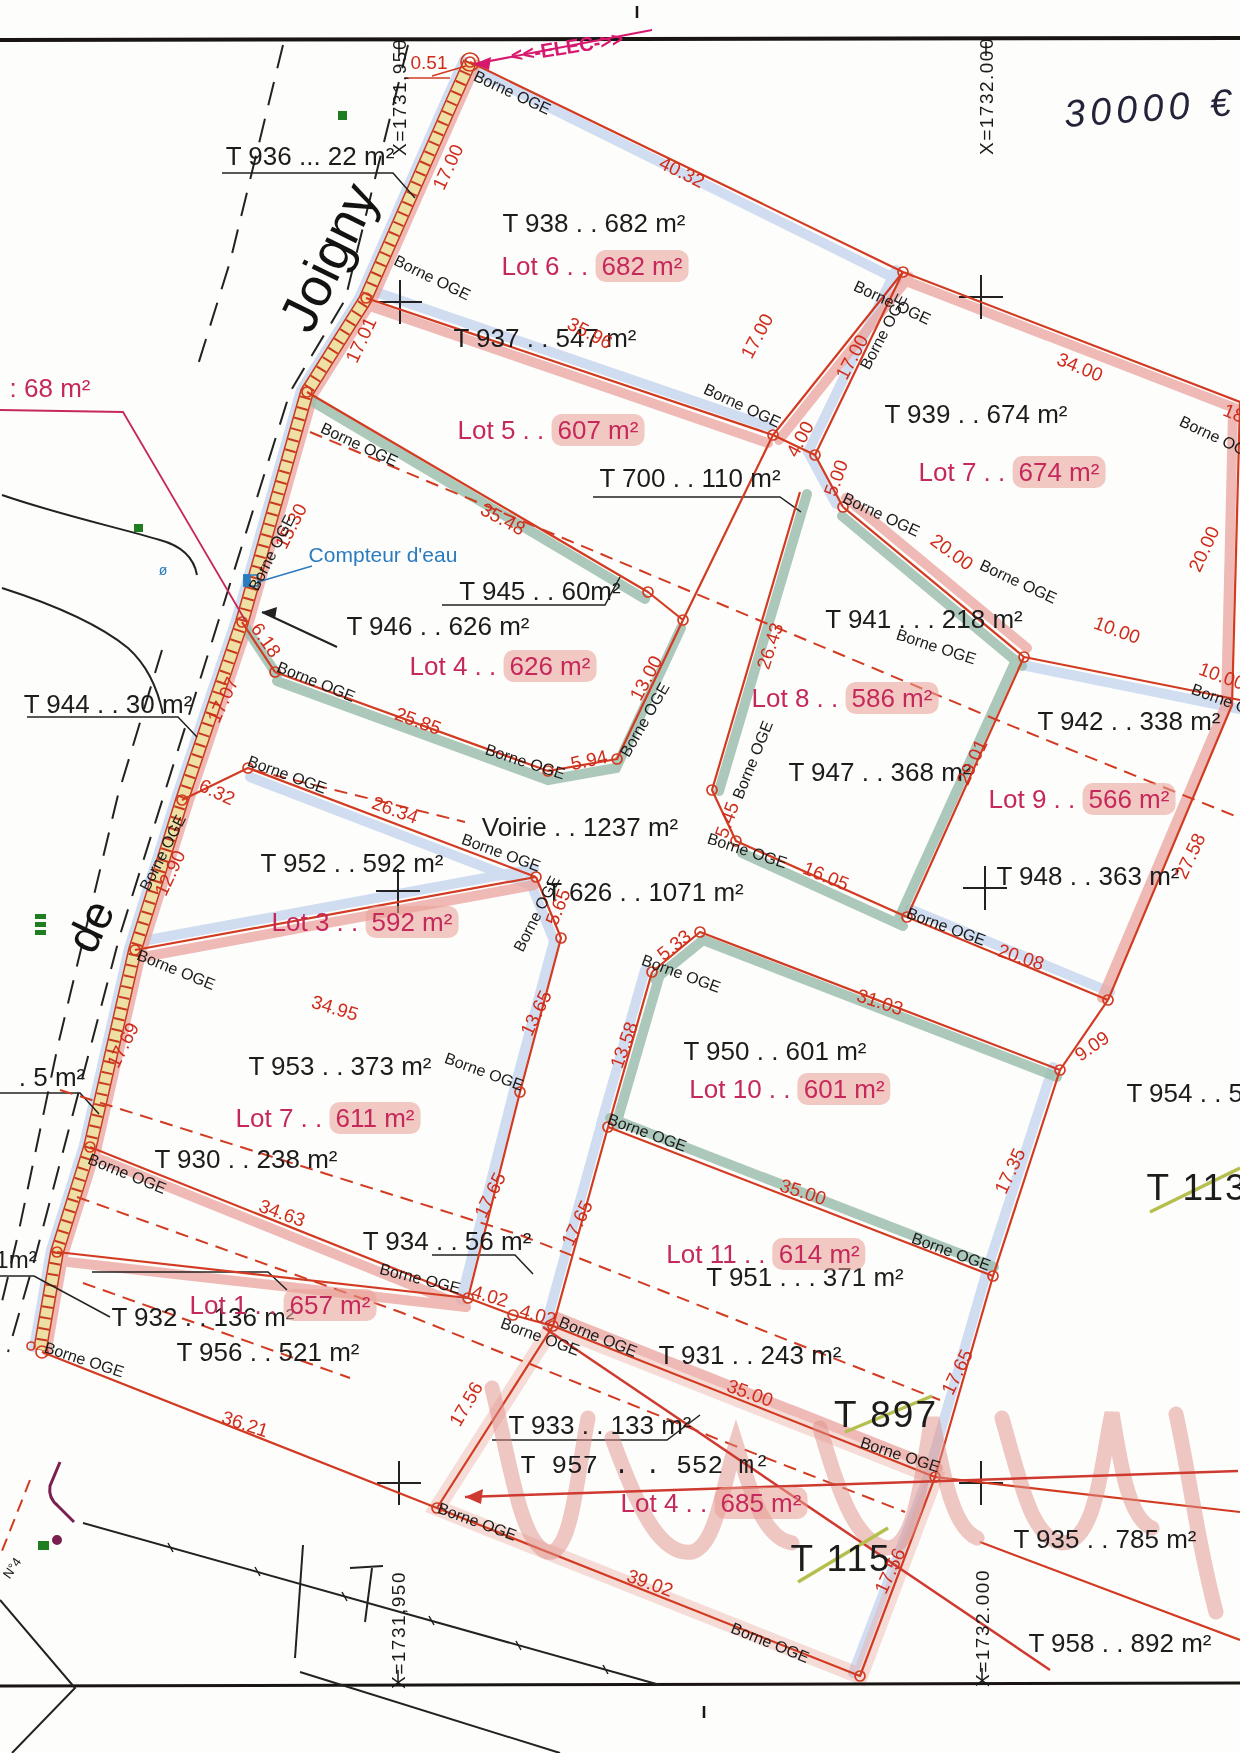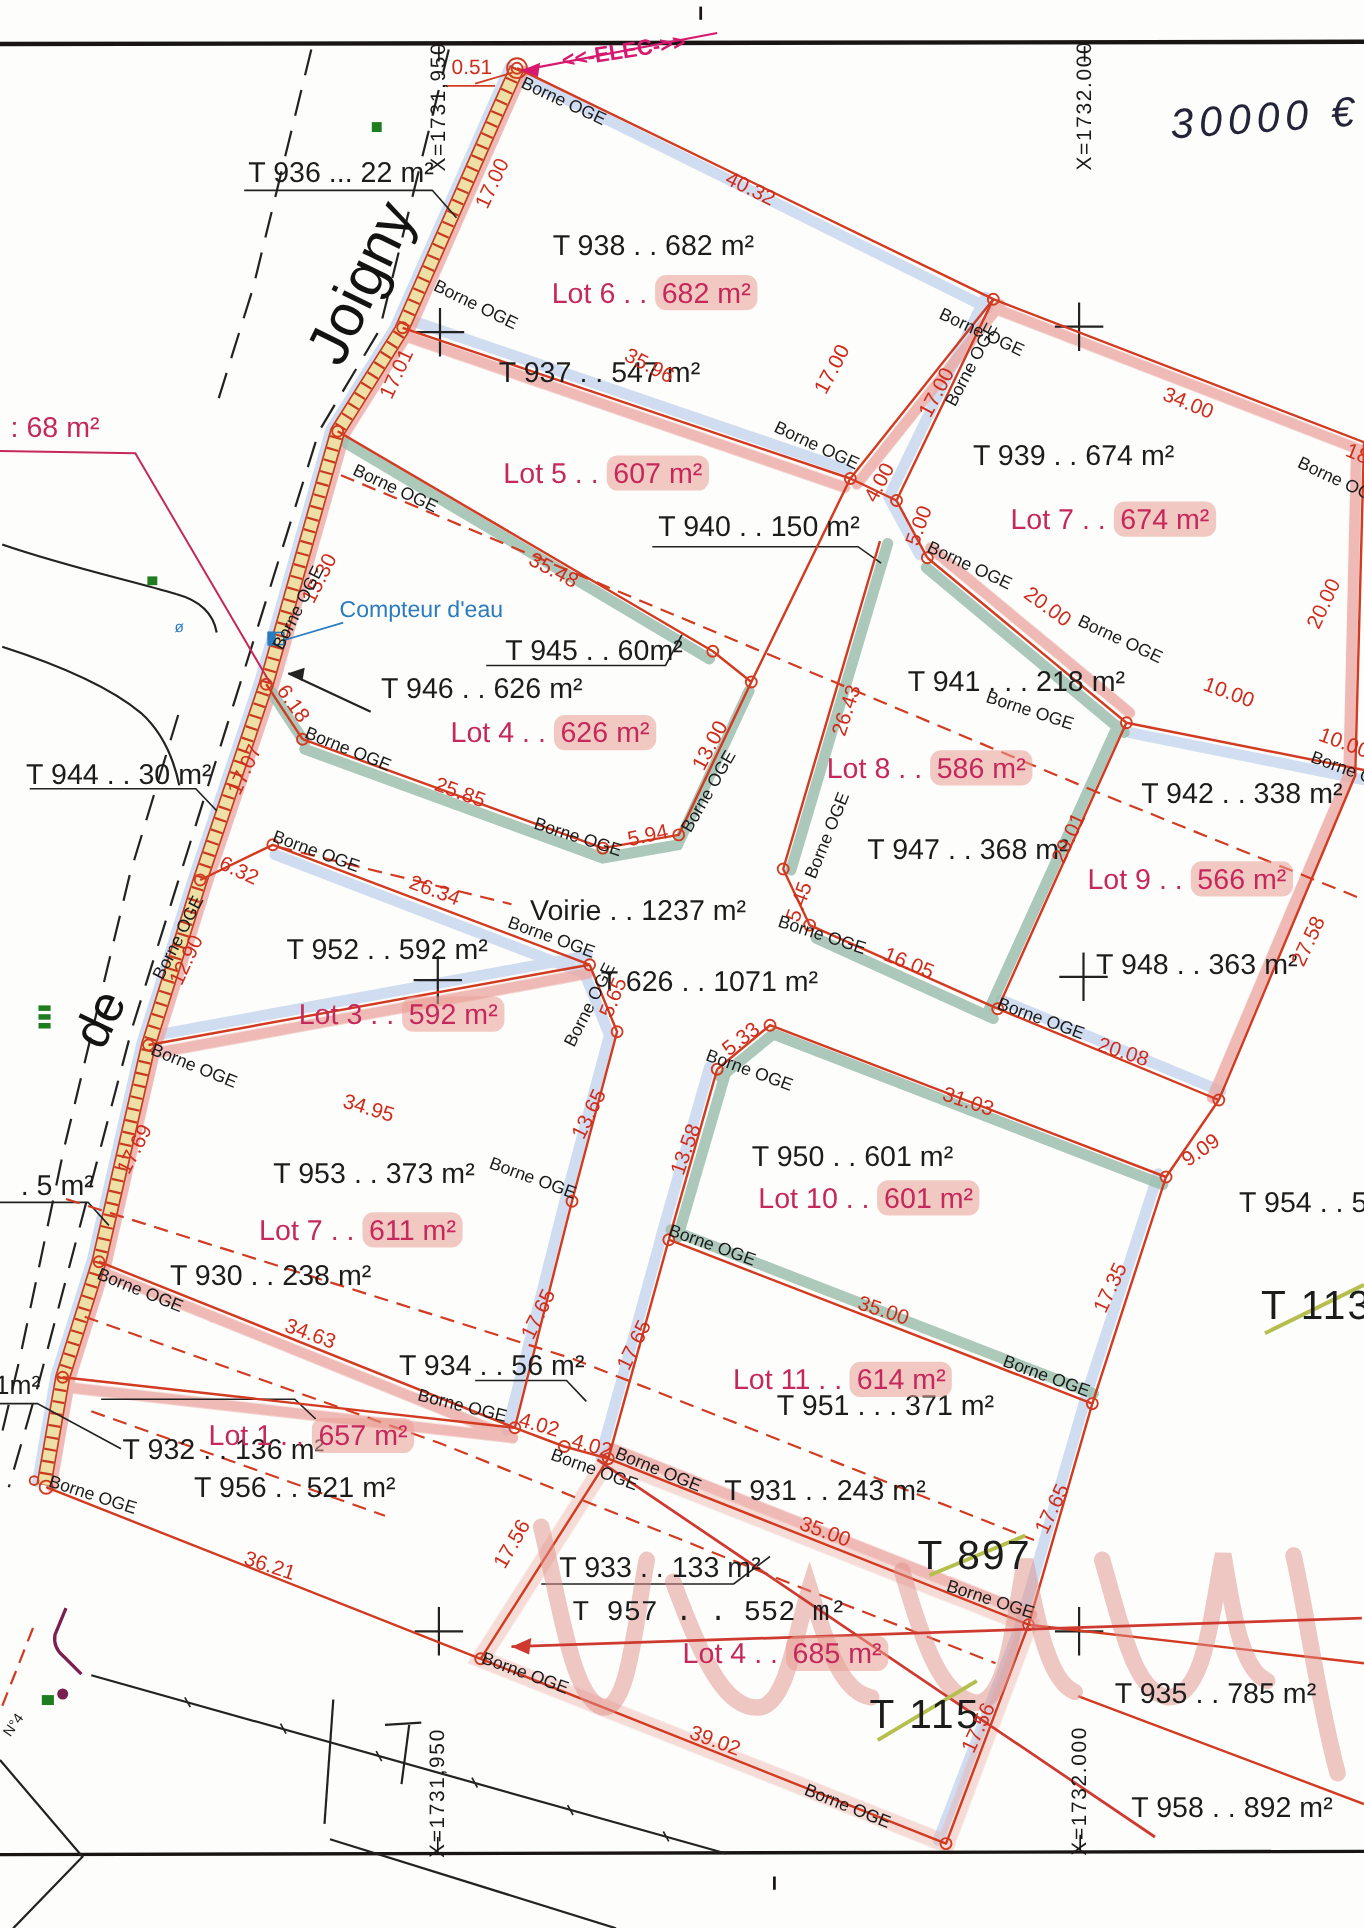--- a/index.html
+++ b/index.html
@@ -247,21 +247,21 @@
     <path d="M845,1432 L932,1396"></path>
         <path d="M1150,1212 L1240,1168"></path>
         <path d="M798,1582 L888,1528"></path>
   </g>
 </svg>
 
 <div id="labels">
       <div class="label parcel" style="left: 310px; top: 156px; transform: translate(-50%, -50%);">T 936 ... 22 m²</div>
       <div class="label parcel" style="left: 594px; top: 223px; transform: translate(-50%, -50%);">T 938  . . 682 m²</div>
       <div class="label parcel" style="left: 545px; top: 338px; transform: translate(-50%, -50%);">T 937 . . 547 m²</div>
-      <div class="label parcel" style="left: 690px; top: 478px; transform: translate(-50%, -50%);">T 940 . . 150 m²</div>
+      <div class="label parcel" style="left: 690px; top: 478px; transform: translate(-50%, -50%);">T 700 . . 110 m²</div>
       <div class="label parcel" style="left: 976px; top: 414px; transform: translate(-50%, -50%);">T 939 . . 674 m²</div>
       <div class="label parcel" style="left: 924px; top: 619px; transform: translate(-50%, -50%);">T 941 . . . 218 m²</div>
       <div class="label parcel" style="left: 1129px; top: 721px; transform: translate(-50%, -50%);">T 942 . . 338 m²</div>
       <div class="label parcel" style="left: 880px; top: 772px; transform: translate(-50%, -50%);">T 947 . . 368 m²</div>
       <div class="label parcel" style="left: 1088px; top: 876px; transform: translate(-50%, -50%);">T 948 . .  363 m²</div>
       <div class="label parcel" style="left: 438px; top: 626px; transform: translate(-50%, -50%);">T 946 . . 626 m²</div>
       <div class="label parcel" style="left: 540px; top: 591px; transform: translate(-50%, -50%);">T 945 . . 60m²</div>
       <div class="label parcel" style="left: 108px; top: 704px; transform: translate(-50%, -50%);">T 944 . . 30 m²</div>
       <div class="label parcel" style="left: 580px; top: 827px; transform: translate(-50%, -50%);">Voirie . . 1237 m²</div>
       <div class="label parcel" style="left: 645px; top: 892px; transform: translate(-50%, -50%);">T 626 . .  1071 m²</div>

